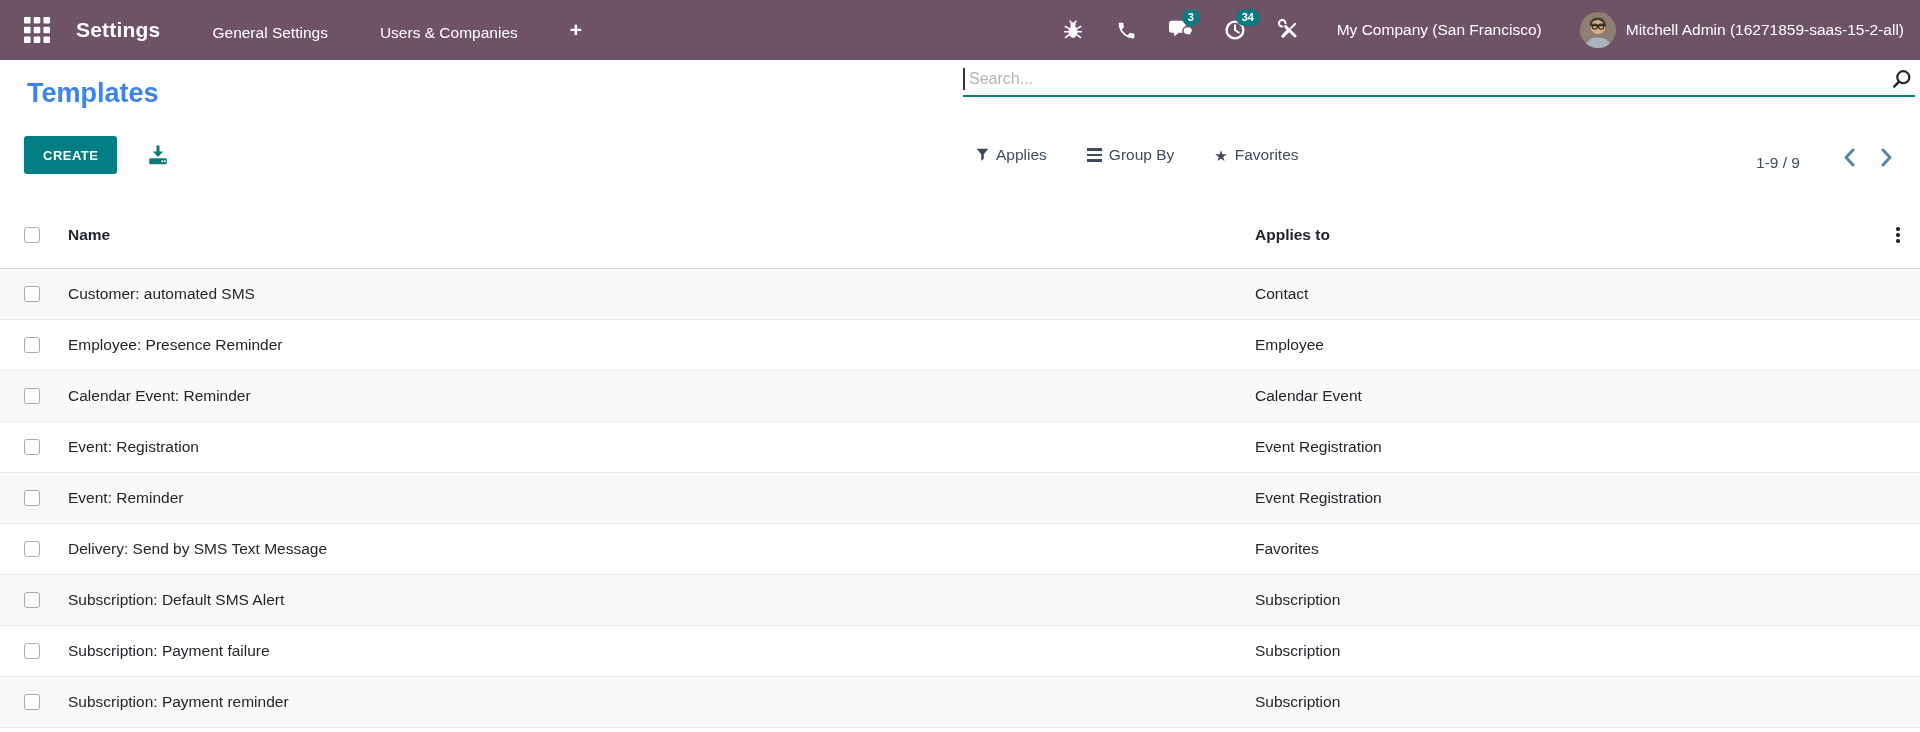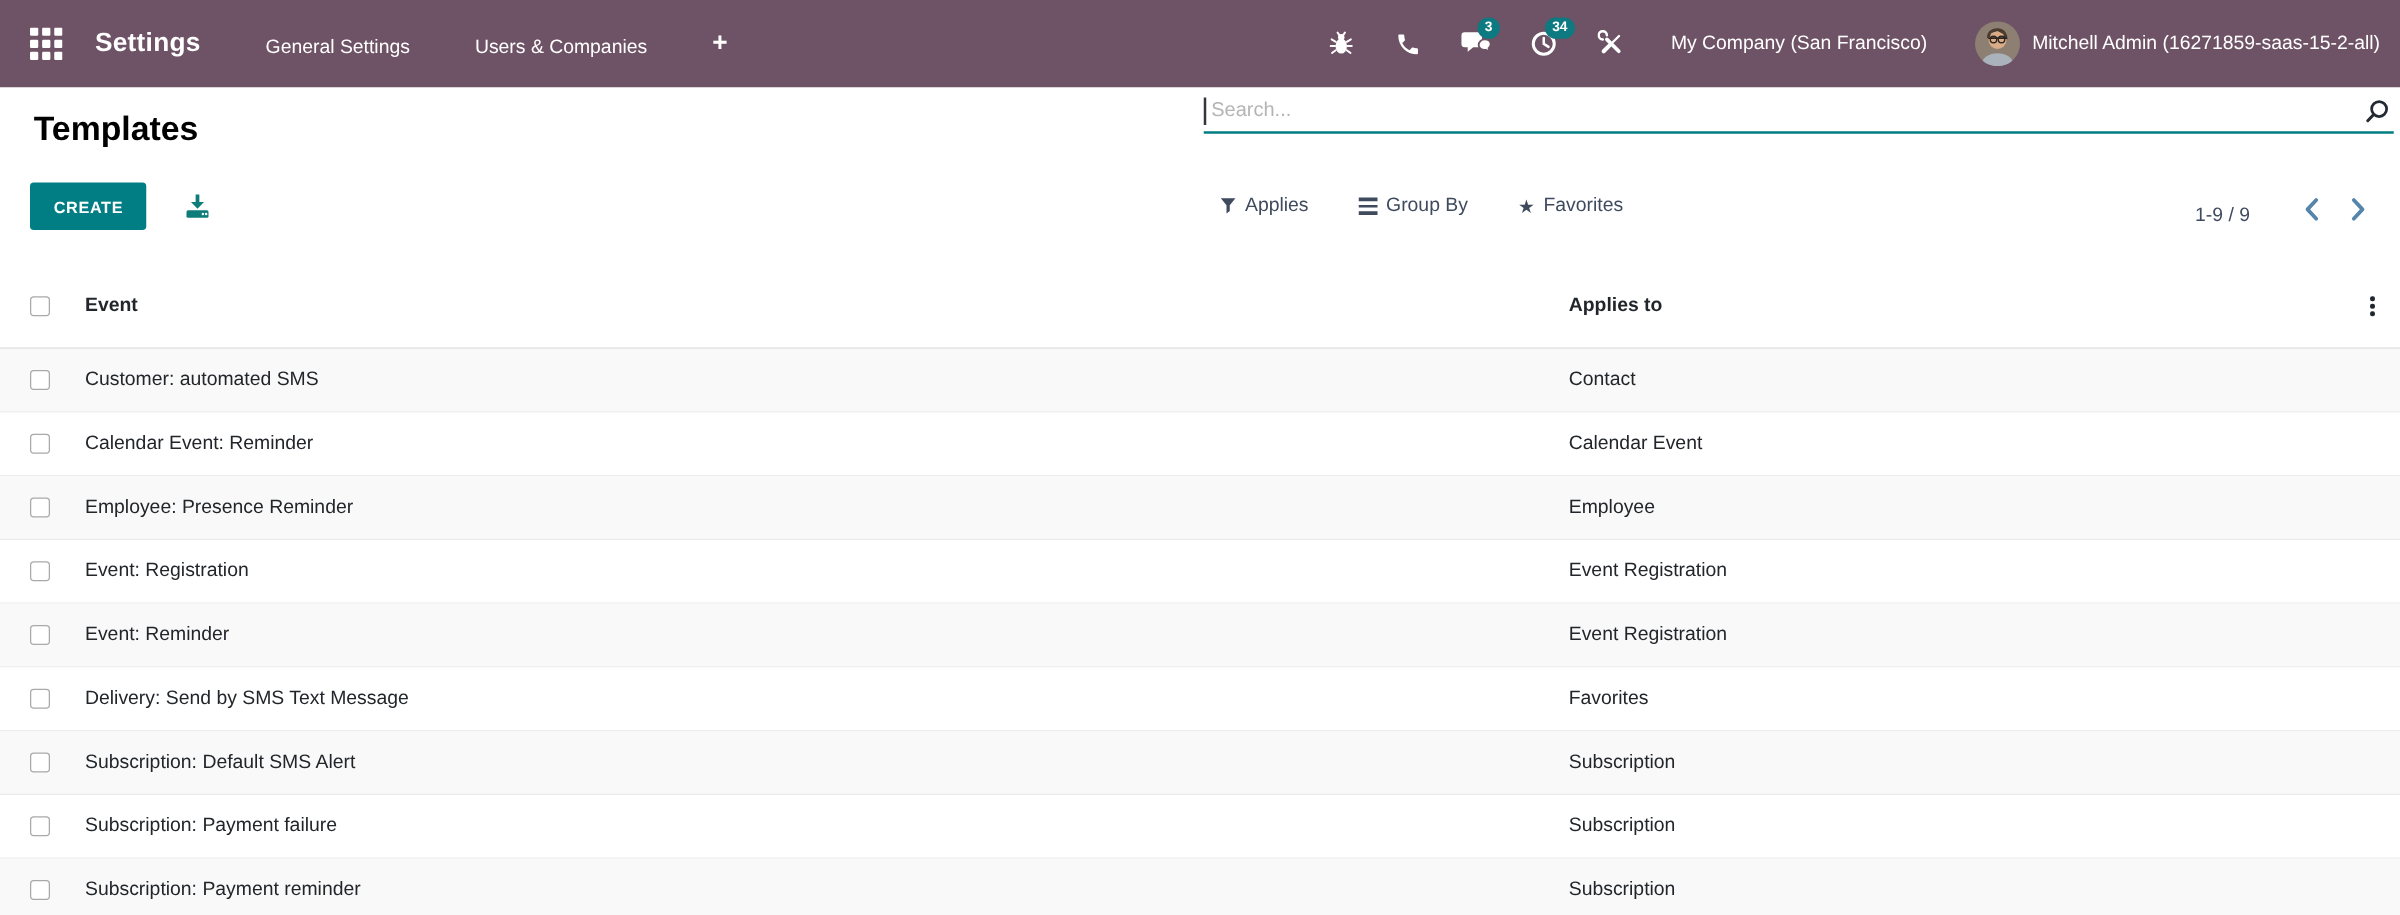--- a/index.html
+++ b/index.html
@@ -1,38 +1,38 @@
 <!DOCTYPE html>
 <html><head>
 <meta charset="utf-8">
 <style>
   * { margin:0; padding:0; box-sizing:border-box; }
   html,body { width:1920px; height:732px; overflow:hidden; background:#fff;
     font-family:"Liberation Sans","DejaVu Sans",sans-serif; }
 
   
-  .topbar { height:70px; background:#6e5265; display:flex; align-items:center;
+  .topbar { height:60px; background:#6e5265; display:flex; align-items:center;
     color:#fff; padding:0 16px 0 24px; }
   .apps-btn { width:28px; height:28px; display:flex; align-items:center; cursor:pointer; }
   .app-title { margin-left:24px; font-size:21px; font-weight:700; letter-spacing:.2px; cursor:pointer; }
   .top-menu { display:flex; align-items:flex-end; gap:52px; margin-left:52px; font-size:15.5px; }
   .top-menu a { color:#fff; text-decoration:none; cursor:pointer; }
   .plus-item { font-size:21px; font-weight:700; }
   .sys-icons { margin-left:auto; display:flex; align-items:center; gap:30px; margin-right:36px; }
   .sys-btn { position:relative; width:24px; height:24px; display:flex; align-items:center;
     justify-content:center; cursor:pointer; }
   .badge { position:absolute; top:-9px; left:13px; background:#0c7a80; color:#fff;
     font-size:11px; font-weight:700; line-height:1; padding:3px 6px; border-radius:10px; }
   .company { font-size:15.5px; margin-right:38px; cursor:pointer; white-space:nowrap; }
   .avatar { width:36px; height:36px; border-radius:50%; overflow:hidden; flex:none; cursor:pointer; }
   .user-name { font-size:15.5px; margin-left:10px; cursor:pointer; white-space:nowrap; }
 
   
   .control-panel { position:relative; height:142px; background:#fff; }
-  .page-title { position:absolute; left:27px; top:18px; font-size:27px; color:#000000; }
+  .page-title { position:absolute; left:27px; top:18px; font-size:27px; color:#3b82f6; }
   .search-box { position:absolute; left:963px; right:5px; top:2px; height:35px;
     border-bottom:2px solid #017e84; cursor:text; }
   .search-caret { position:absolute; left:0; top:6px; width:1.5px; height:22px; background:#33363a; }
   .search-ph { position:absolute; left:6px; top:0; line-height:33px; font-size:16px; color:#b4b4b4; }
   .search-mag { position:absolute; right:3px; top:7px; cursor:pointer; }
   .create-btn { position:absolute; left:24px; top:76px; height:38px; background:#017e84;
     color:#fff; font-size:13px; font-weight:700; letter-spacing:.5px; border:none;
     border-radius:3px; padding:0 19px; cursor:pointer; }
   .export-btn { position:absolute; left:146px; top:83px; width:24px; height:24px; cursor:pointer; }
   .filter-bar { position:absolute; left:976px; top:86px; display:flex; gap:40px;
@@ -214,21 +214,21 @@
       </svg>
     </span>
   </div>
 </section>
 
 <section>
   <div class="list-header">
     <div class="col-check">
       <span class="cb"></span>
     </div>
-    <div class="col-name">Event</div>
+    <div class="col-name">Name</div>
     <div class="col-applies">Applies to</div>
     <div class="col-kebab">
       <span class="kebab">
           <i></i>
           <i></i>
           <i></i>
         </span>
     </div>
   </div>
   <div class="rows">
@@ -238,38 +238,38 @@
     </div>
     <div class="col-name">Customer: automated SMS</div>
     <div class="col-applies">Contact</div>
     <div class="col-kebab"></div>
   </div>
 
   <div class="list-row">
     <div class="col-check">
       <span class="cb"></span>
     </div>
+    <div class="col-name">Employee: Presence Reminder</div>
+    <div class="col-applies">Employee</div>
+    <div class="col-kebab"></div>
+  </div>
+
+  <div class="list-row">
+    <div class="col-check">
+      <span class="cb"></span>
+    </div>
     <div class="col-name">Calendar Event: Reminder</div>
     <div class="col-applies">Calendar Event</div>
     <div class="col-kebab"></div>
   </div>
 
   <div class="list-row">
     <div class="col-check">
       <span class="cb"></span>
     </div>
-    <div class="col-name">Employee: Presence Reminder</div>
-    <div class="col-applies">Employee</div>
-    <div class="col-kebab"></div>
-  </div>
-
-  <div class="list-row">
-    <div class="col-check">
-      <span class="cb"></span>
-    </div>
     <div class="col-name">Event: Registration</div>
     <div class="col-applies">Event Registration</div>
     <div class="col-kebab"></div>
   </div>
 
   <div class="list-row">
     <div class="col-check">
       <span class="cb"></span>
     </div>
     <div class="col-name">Event: Reminder</div>

